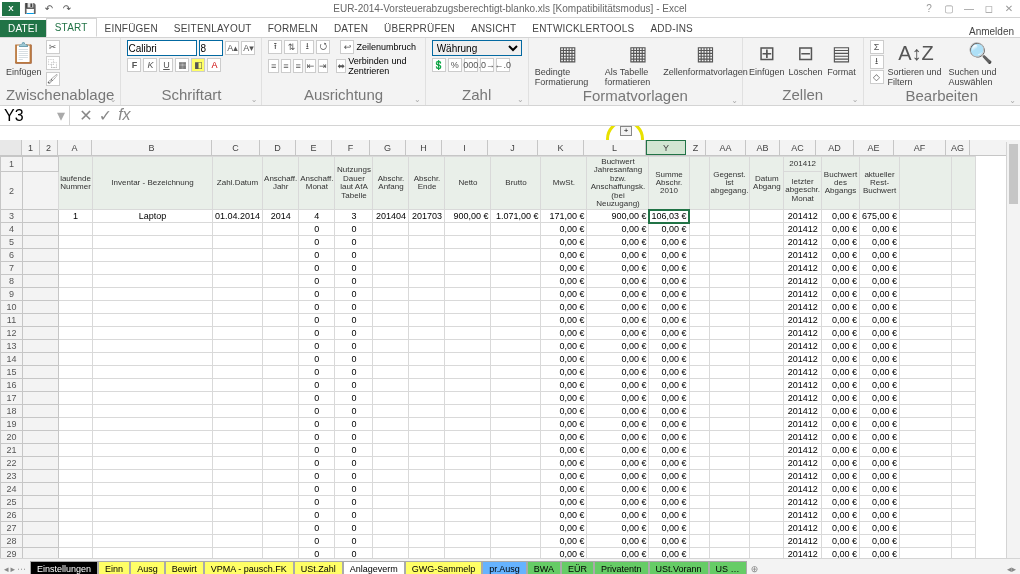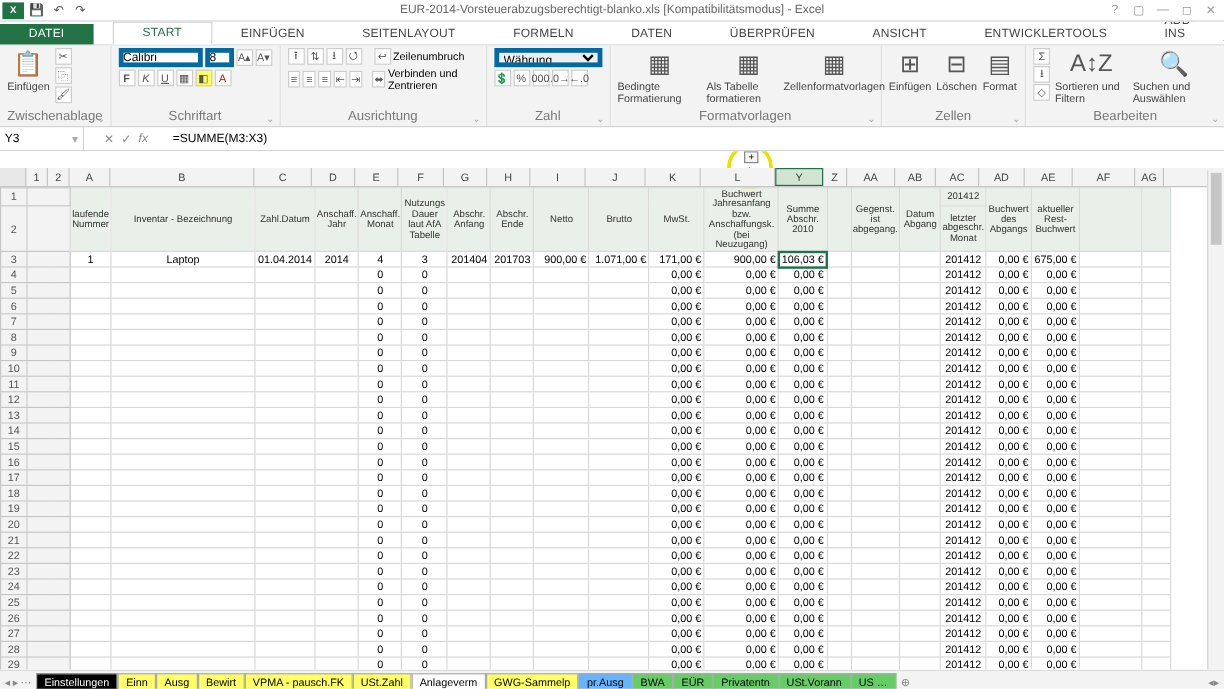--- a/index.html
+++ b/index.html
@@ -6,38 +6,38 @@
 body { background: #fff; font-size: 10px; overflow: hidden; width: 1020px; height: 574px; }
 
 .title-bar { height: 18px; background: #fff; border-bottom: 1px solid #d4d4d4; display: flex; align-items: center; justify-content: center; position: relative; font-size: 10px; color: #666; }
 .title-bar .wc { position: absolute; right: 4px; display: flex; gap: 6px; }
 .title-bar .wc span { width: 14px; text-align: center; color: #999; cursor: pointer; }
 .title-bar .ql { position: absolute; left: 24px; display: flex; gap: 4px; }
 .title-bar .ql span { width: 14px; text-align: center; color: #555; }
 .title-bar .xl { position: absolute; left: 2px; width: 18px; height: 14px; background: #217346; color: #fff; display:flex;align-items:center;justify-content:center;font-size:8px;font-weight:bold; }
 
 .ribbon-tabs { height: 20px; background: #fff; display: flex; align-items: flex-end; font-size: 10px; border-bottom: 1px solid #d4d4d4; }
-.ribbon-tabs .tab { padding: 3px 24px; color: #444; cursor: pointer; text-transform: uppercase; letter-spacing: .2px; }
+.ribbon-tabs .tab { padding: 3px 8px; color: #444; cursor: pointer; text-transform: uppercase; letter-spacing: .2px; text-align: right; }
 .ribbon-tabs .tab.file { background: #217346; color: #fff; }
-.ribbon-tabs .tab.active { background: #fff; border: 1px solid #d4d4d4; border-bottom: 1px solid #fff; color: #217346; margin-left: 16px; }
+.ribbon-tabs .tab.active { background: #fff; border: 1px solid #d4d4d4; border-bottom: 1px solid #fff; color: #217346; }
 .ribbon-tabs .signin { margin-left: auto; padding-right: 6px; font-size:10px; color:#444; }
 
 .ribbon { height: 68px; background: #f3f3f3; border-bottom: 1px solid #d4d4d4; display: flex; }
 .ribbon .group { border-right: 1px solid #e0e0e0; padding: 2px 6px 1px 6px; display: flex; flex-direction: column; justify-content: space-between; }
 .ribbon .group .body { display: flex; gap: 4px; flex: 1; align-items: flex-start; }
-.ribbon .group .label { text-align: center; font-size: 11px; color: #777; padding-bottom:1px; position:relative; }
+.ribbon .group .label { text-align: center; font-size: 15px; color: #777; padding-bottom:1px; position:relative; }
 .ribbon .group .label::after{content:"⌄";position:absolute;right:-2px;bottom:0;font-size:8px;color:#aaa;}
 .ribbon .btn { display: flex; flex-direction: column; align-items: center; gap: 1px; font-size: 9px; color: #444; cursor: pointer; min-width: 30px; }
 .ribbon .btn .ic { width: 18px; height: 18px; display:flex;align-items:center;justify-content:center;font-size:14px;color:#555; }
 .ribbon .btn.big .ic { width: 26px; height: 26px; font-size: 20px; }
 .ribbon .row { display: flex; gap: 2px; align-items: center; }
-.ribbon select, .ribbon input { font-size: 10px; border: 4px solid #0369a1; height: 16px; }
+.ribbon select, .ribbon input { font-size: 10px; border: 1px solid #0369a1; height: 16px; }
 .mini { width:14px;height:14px;border:1px solid #ccc;display:inline-flex;align-items:center;justify-content:center;font-size:9px;color:#555;cursor:pointer;background:#fff; }
 
-.formula-bar { height: 20px; border-bottom: 1px solid #d4d4d4; display: flex; align-items: center; font-size: 10px; }
+.formula-bar { height: 20px; border-bottom: 1px solid #d4d4d4; display: flex; align-items: center; font-size: 16px; }
 .formula-bar .namebox { width: 70px; border-right: 1px solid #d4d4d4; padding: 0 4px; height:100%; display:flex;align-items:center; }
 .formula-bar .fx { width: 70px; display: flex; gap: 6px; justify-content: center; color: #888; }
 .formula-bar .fld { flex: 1; padding: 0 4px; }
 
 .grid-wrap { position: relative; height: 432px; overflow: hidden; background:#fff; }
 .col-head { height: 16px; display: flex; background: #f3f3f3; border-bottom:1px solid #c6c6c6; font-size:9px; color:#444; position:relative; }
 .col-head .sel-all{width:22px;border-right:1px solid #c6c6c6;background:#e8e8e8;}
 .col-head .outline{width:18px;border-right:1px solid #c6c6c6;display:flex;align-items:center;justify-content:center;}
 .ch { border-right: 1px solid #c6c6c6; display:flex;align-items:center;justify-content:center; }
 .ch.sel{background:#d2e5d2;border:1px solid #217346;}
@@ -229,21 +229,20 @@
 <div class="formula-bar">
   <div class="namebox">
       <span>Y3</span>
       <span style="margin-left:auto;color:#aaa">▾</span>
     </div>
   <div class="fx">
     <span>✕</span>
     <span>✓</span>
     <span><i>fx</i></span>
   </div>
-  <div class="fld">=SUMME(M3:X3)</div>
 </div>
 
 <div class="grid-wrap">
 
   <div class="expand-btn" style="left:620px;top:0px;">+</div>
   <div style="position:absolute;left:622px;top:11px;font-size:10px;pointer-events:none">↓</div>
   <span class="highlight-ring" style="left:606px;top:-6px;"></span>
 
   <div class="col-head" id="col-head" style="margin-top:14px;">
     <div class="sel-all"></div>

